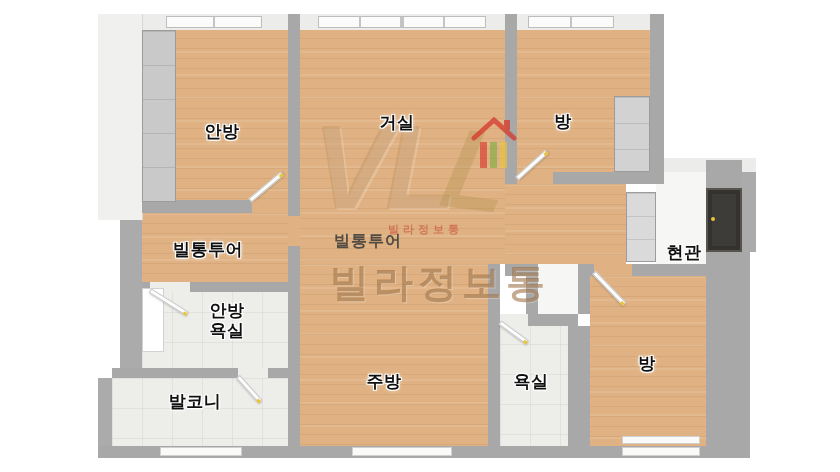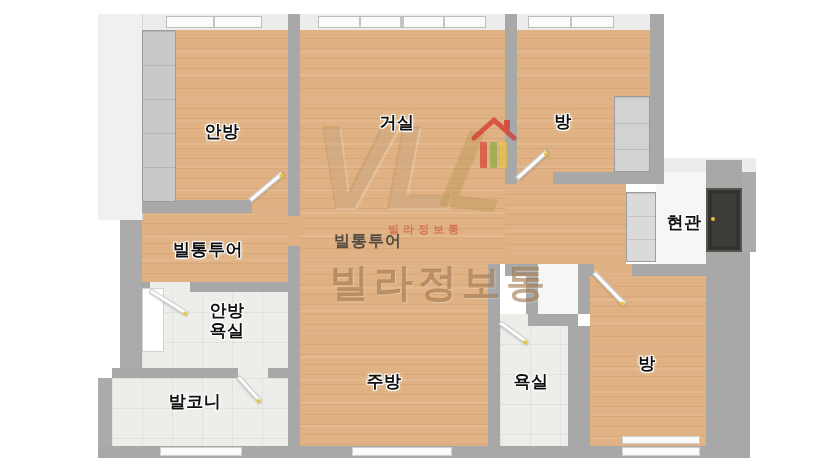--- a/index.html
+++ b/index.html
@@ -146,21 +146,21 @@
     <div class="abs wm-brand-small" style="left:388px;top:222px;">빌라정보통</div>
     <div class="abs wm-tagline" style="left:334px;top:231px;">
       <span class="big">빌통투어</span>
     </div>
     <div class="abs wm-brand-large" style="left:330px;top:256px;">빌라정보통</div>
   </div>
 
   <div class="abs rl" style="left:222px;top:131px;">안방</div>
   <div class="abs rl" style="left:397px;top:122px;">거실</div>
   <div class="abs rl" style="left:563px;top:121px;">방</div>
-  <div class="abs rl" style="left:684px;top:222px;font-family:Liberation Mono, monospace;">현관</div>
+  <div class="abs rl" style="left:684px;top:252px;font-family:Liberation Mono, monospace;">현관</div>
   <div class="abs rl" style="left:208px;top:249px;">빌통투어</div>
   <div class="abs rl two" style="left:227px;top:321px;">
     <span style="display:block;">안방</span>
     <span style="display:block;">욕실</span>
   </div>
   <div class="abs rl" style="left:195px;top:401px;">발코니</div>
   <div class="abs rl" style="left:384px;top:381px;">주방</div>
   <div class="abs rl" style="left:531px;top:381px;">욕실</div>
   <div class="abs rl" style="left:647px;top:363px;">방</div>
 

